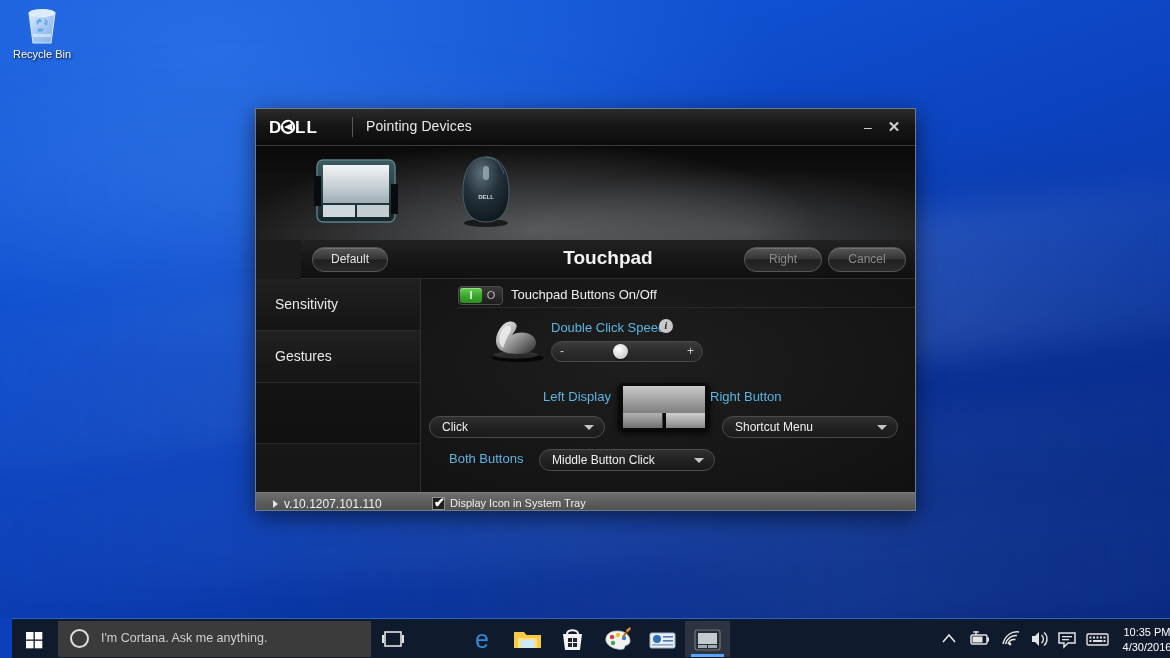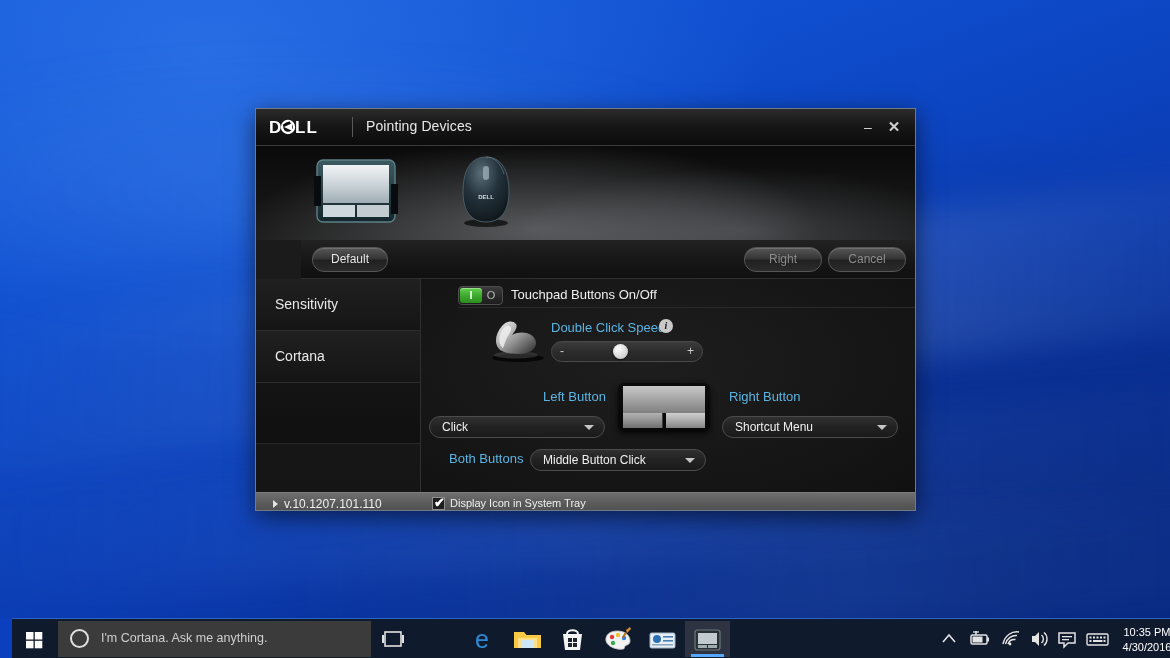--- a/index.html
+++ b/index.html
@@ -184,37 +184,37 @@
     background:linear-gradient(180deg,#b2b2b2 0%,#8c8c8c 60%,#6f6f6f 100%);
     border-right:1px solid #3d3d3d;
   }
   #touchpad-diagram .tp-btn-r{
     position:absolute;right:5px;bottom:4px;width:39px;height:15px;
     background:linear-gradient(180deg,#cfcfcf 0%,#a5a5a5 60%,#848484 100%);
   }
 
   .btn-label{position:absolute;color:#5bb4e3;font-size:13px;}
   #label-left{left:122px;top:110px;}
-  #label-right{left:308px;top:110px;}
+  #label-right{left:289px;top:110px;}
   #label-both{left:28px;top:172px;}
 
   .combo{
     position:absolute;height:22px;border-radius:11px;box-sizing:border-box;
     background:linear-gradient(180deg,#303030 0%,#222222 50%,#1a1a1a 100%);
     border:1px solid #4b4b4b;color:#f0f0f0;font-size:12px;line-height:20px;
     padding-left:12px;cursor:pointer;
   }
   .combo .arrow{
     position:absolute;right:10px;top:8px;width:0;height:0;
     border-left:5px solid transparent;border-right:5px solid transparent;
     border-top:5px solid #c6c6c6;
   }
   #combo-left{left:8px;top:137px;width:176px;}
   #combo-right{left:301px;top:137px;width:176px;}
-  #combo-both{left:109px;top:170px;width:176px;}
+  #combo-both{left:118px;top:170px;width:176px;}
 
   
   #statusbar{
     position:relative;height:22px;
     background:linear-gradient(180deg,#6f6f6f 0%,#595959 50%,#4c4c4c 100%);
     border-top:1px solid #7b7b7b;
   }
   #version-text{position:absolute;left:28px;top:4px;color:#efefef;font-size:12px;}
   #version-arrow{
     position:absolute;left:17px;top:7px;width:0;height:0;
@@ -281,20 +281,42 @@
 </style>
 </head>
 <body>
 
 <div id="desktop">
   <div class="streak" id="s4"></div>
   <div class="streak" id="s1"></div>
   <div class="streak" id="s2"></div>
   <div class="streak" id="s3"></div>
 
+  <div id="recycle-bin">
+    <div class="rb-icon">
+      <svg viewBox="0 0 44 42" width="44" height="42">
+        <defs>
+          <linearGradient id="rbg" x1="0" y1="0" x2="1" y2="1">
+            <stop offset="0%" stop-color="#e9f3ff" stop-opacity="0.95"></stop>
+            <stop offset="55%" stop-color="#b9d6f5" stop-opacity="0.85"></stop>
+            <stop offset="100%" stop-color="#8fb9e8" stop-opacity="0.9"></stop>
+          </linearGradient>
+        </defs>
+        <path d="M9 9 L35 9 L31 39 L13 39 Z" fill="url(#rbg)" stroke="#cfe4fb" stroke-width="1.1"></path>
+        <ellipse cx="22" cy="9" rx="13" ry="3.4" fill="#dceaff" stroke="#eaf4ff" stroke-width="1"></ellipse>
+        <path d="M13 30 L31 30 L31 33 L13 33 Z" fill="#ffffff" opacity="0.45"></path>
+        <g fill="#5ba4e8" opacity="0.95" transform="translate(22,20) scale(0.95)">
+          <path d="M-6 -3 L-2 -6 L0 -2 L-3 -2 L-5 1 Z"></path>
+          <path d="M6 -3 L5 2 L2 -1 L4 -2 L2 -6 Z"></path>
+          <path d="M-4 5 L2 5 L0 8 L-5 8 Z"></path>
+        </g>
+      </svg>
+    </div>
+    <div class="rb-label">Recycle Bin</div>
+  </div>
 
   <div id="dell-window">
 
     <div id="titlebar">
       <div id="dell-logo">
         <svg viewBox="0 0 70 18" width="70" height="18">
           <text x="0" y="15" font-family="Liberation Sans, sans-serif" font-size="17" font-weight="bold" fill="#ffffff" letter-spacing="1">D</text>
           <text x="26" y="15" font-family="Liberation Sans, sans-serif" font-size="17" font-weight="bold" fill="#ffffff" letter-spacing="1">LL</text>
           <g transform="translate(13,3)">
             <circle cx="6" cy="6" r="6" fill="none" stroke="#ffffff" stroke-width="2.4"></circle>
@@ -344,32 +366,33 @@
           <path d="M27 3 C42 3 50 16 50 38 C50 58 41 68 27 68 C13 68 4 58 4 38 C4 16 12 3 27 3 Z" fill="url(#mbod)" stroke="#4a5f69" stroke-width="1"></path>
           <rect x="24" y="12" width="6" height="14" rx="3" fill="#9fb2bd" opacity="0.75"></rect>
           <path d="M27 3 C36 3 42 10 45 20" stroke="#7d96a3" stroke-width="1" fill="none" opacity="0.5"></path>
           <text x="27" y="45" text-anchor="middle" font-family="Liberation Sans, sans-serif" font-size="6" font-weight="bold" fill="#cfd9de">DELL</text>
         </svg>
       </div>
     </div>
 
     <div id="header-row">
       <div class="pill-btn" id="btn-default">Default</div>
+      <div id="page-title">Touchpad</div>
       <div class="pill-btn" id="btn-save">Right</div>
       <div class="pill-btn" id="btn-cancel">Cancel</div>
     </div>
 
     <div id="body-row">
 
       <div id="sidebar">
         <div class="nav-item">
           <span>Sensitivity</span>
         </div>
         <div class="nav-item">
-          <span>Cortana</span>
+          <span>Gestures</span>
         </div>
         <div id="nav-filler"></div>
       </div>
 
       <div id="content">
 
         <div id="toggle-row">
           <div id="touchpad-toggle">
             <div class="on">I</div>
             <div class="off">O</div>
@@ -401,21 +424,21 @@
           <span class="plus">+</span>
           <div id="dcs-thumb"></div>
         </div>
 
         <div id="touchpad-diagram">
           <div class="tp-surface"></div>
           <div class="tp-btn-l"></div>
           <div class="tp-btn-r"></div>
         </div>
 
-        <div class="btn-label" id="label-left">Left Button</div>
+        <div class="btn-label" id="label-left">Left Display</div>
         <div class="btn-label" id="label-right">Right Button</div>
         <div class="btn-label" id="label-both">Both Buttons</div>
 
         <div class="combo" id="combo-left">
           <span>Click</span>
           <span class="arrow"></span>
         </div>
         <div class="combo" id="combo-right">
           <span>Shortcut Menu</span>
           <span class="arrow"></span>

